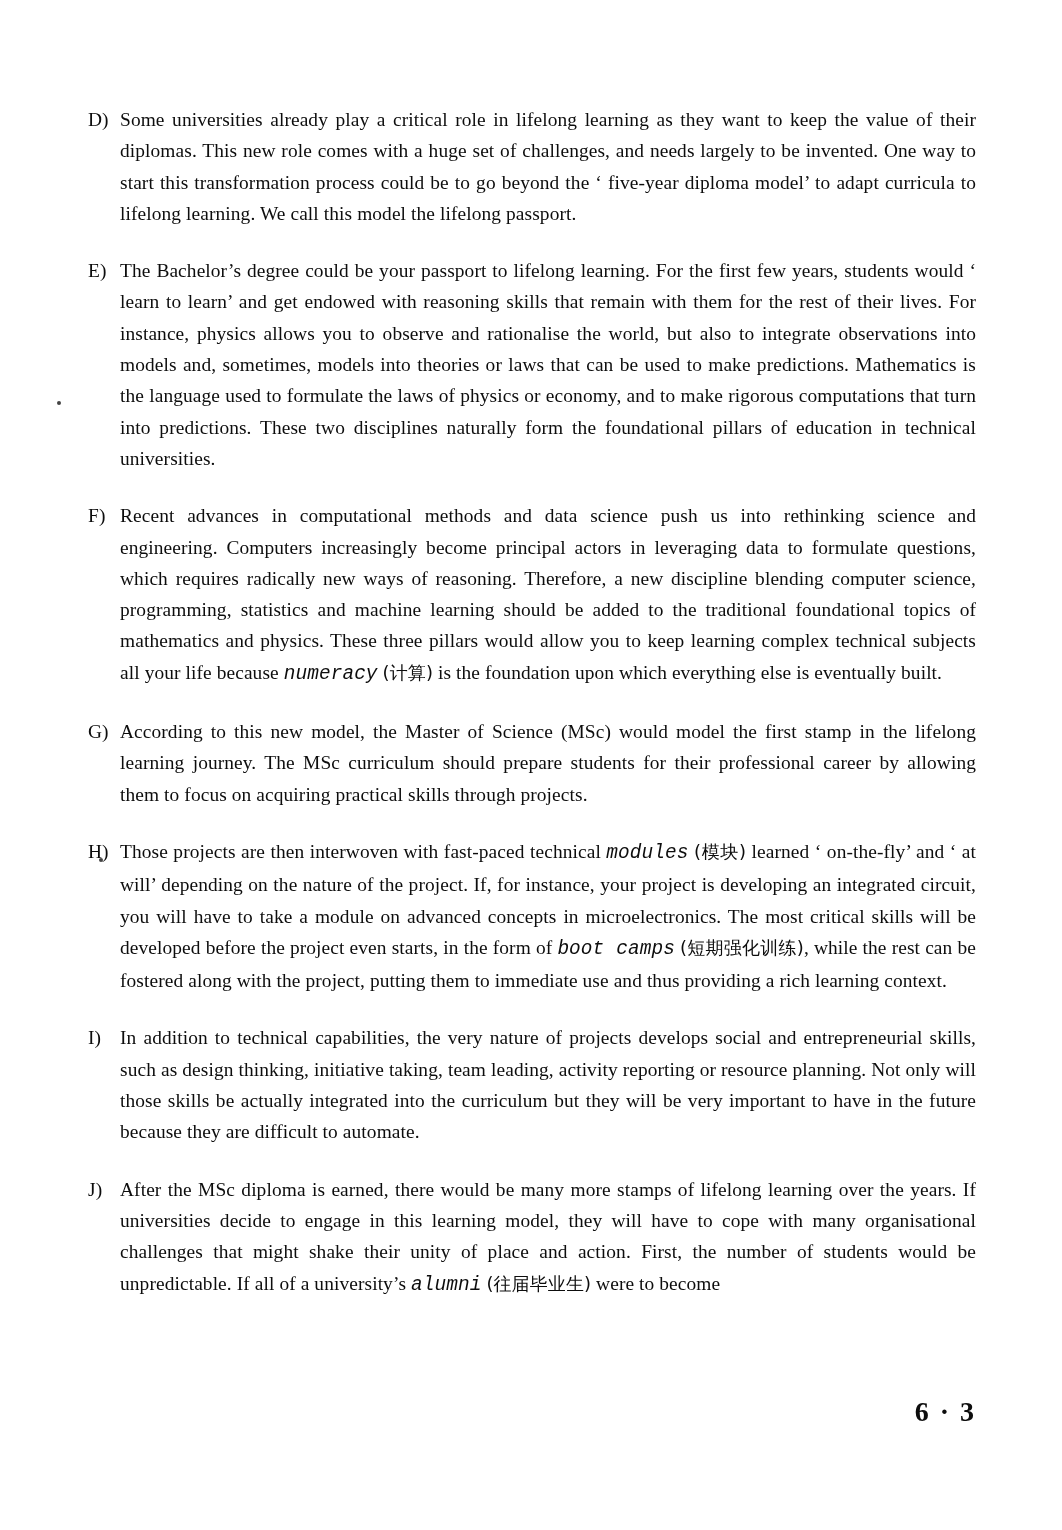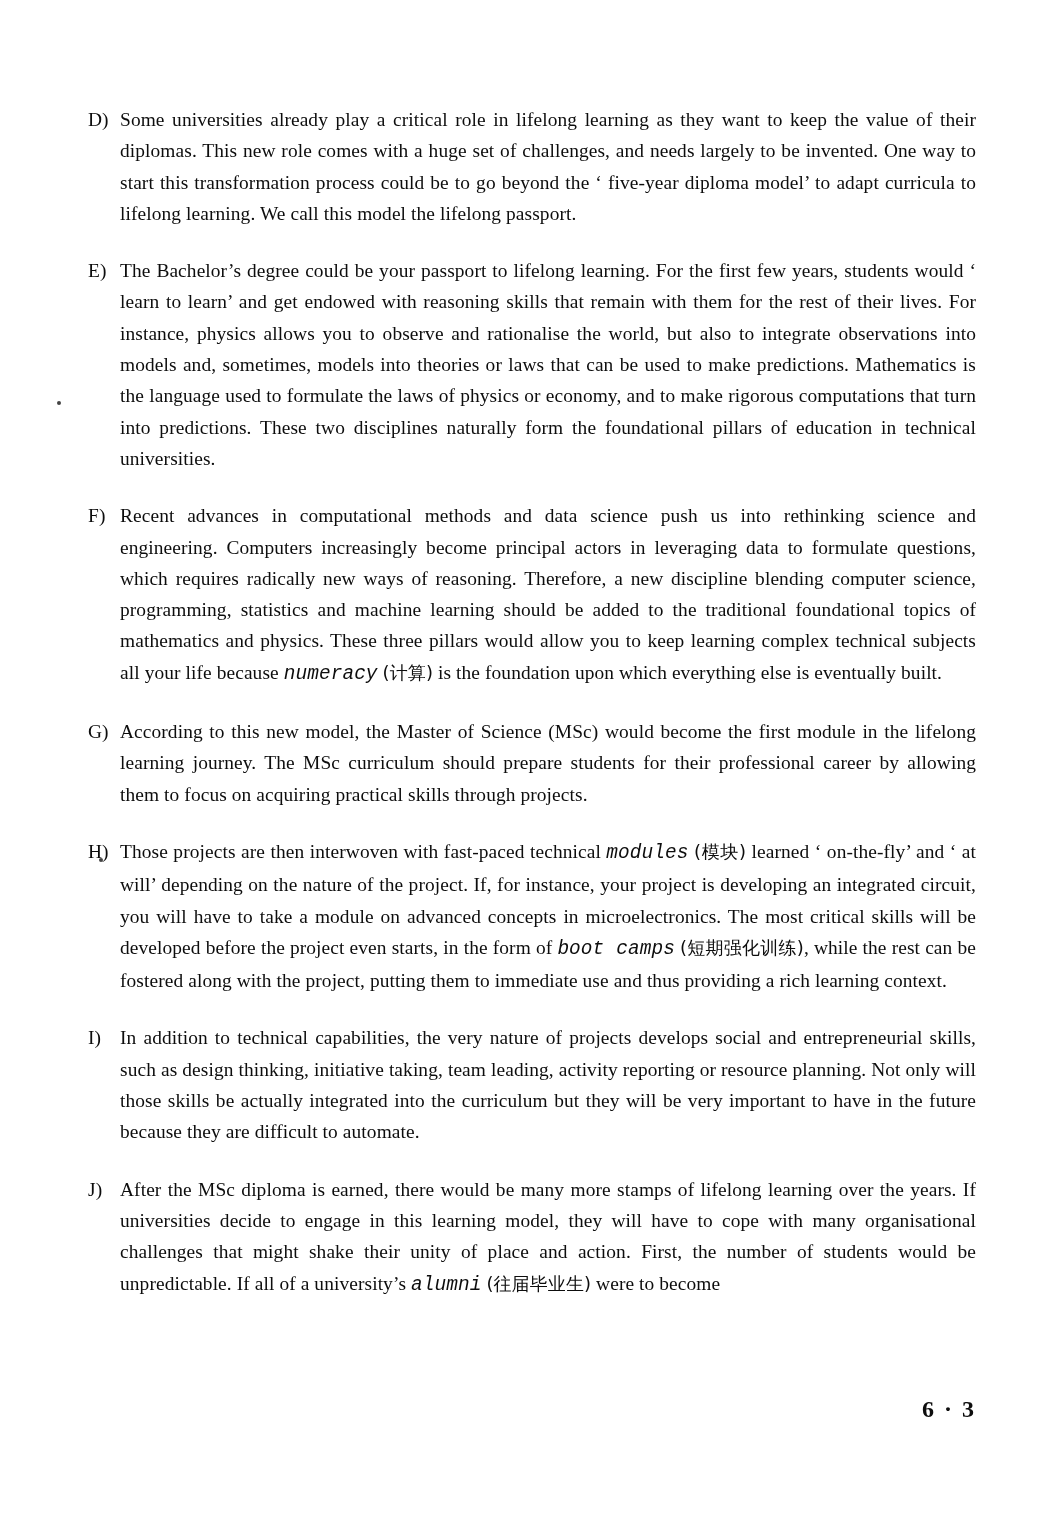--- a/index.html
+++ b/index.html
@@ -72,21 +72,21 @@
   }
 
   
   .footer {
     position: absolute;
     left: 17px;
     right: 86px;
     top: 1396px;
     text-align: right;
     font-weight: bold;
-    font-size: 24px;
+    font-size: 28px;
     letter-spacing: 2px;
   }
 
   
   .speck {
     position: absolute;
     width: 4px;
     height: 4px;
     background: #222;
     border-radius: 50%;
@@ -115,21 +115,21 @@
       <span class="para-body">The Bachelor’s degree could be your passport to lifelong learning. For the first few years, students would ‘ learn to learn’ and get endowed with reasoning skills that remain with them for the rest of their lives. For instance, physics allows you to observe and rationalise the world, but also to integrate observations into models and, sometimes, models into theories or laws that can be used to make predictions. Mathematics is the language used to formulate the laws of physics or economy, and to make rigorous computations that turn into predictions. These two disciplines naturally form the foundational pillars of education in technical universities.</span>
     </div>
 
     <div class="para">
       <span class="para-letter">F)</span>
       <span class="para-body"><span>Recent advances in computational methods and data science push us into rethinking science and engineering. Computers increasingly become principal actors in leveraging data to formulate questions, which requires radically new ways of reasoning. Therefore, a new discipline blending computer science, programming, statistics and machine learning should be added to the traditional foundational topics of mathematics and physics. These three pillars would allow you to keep learning complex technical subjects all your life because </span><i class="it">numeracy</i><span> </span><span class="cjk">(计算)</span><span> is the foundation upon which everything else is eventually built.</span></span>
     </div>
 
     <div class="para">
       <span class="para-letter">G)</span>
-      <span class="para-body">According to this new model, the Master of Science (MSc) would become the first module in the lifelong learning journey. The MSc curriculum should prepare students for their professional career by allowing them to focus on acquiring practical skills through projects.</span>
+      <span class="para-body">According to this new model, the Master of Science (MSc) would model the first stamp in the lifelong learning journey. The MSc curriculum should prepare students for their professional career by allowing them to focus on acquiring practical skills through projects.</span>
     </div>
 
     <div class="para">
       <span class="para-letter">H)</span>
       <span class="para-body"><span>Those projects are then interwoven with fast-paced technical </span><i class="it">modules</i><span> </span><span class="cjk">(模块)</span><span> learned ‘ on-the-fly’ and ‘ at will’ depending on the nature of the project. If, for instance, your project is developing an integrated circuit, you will have to take a module on advanced concepts in microelectronics. The most critical skills will be developed before the project even starts, in the form of </span><i class="it">boot camps</i><span> </span><span class="cjk">(短期强化训练)</span><span>, while the rest can be fostered along with the project, putting them to immediate use and thus providing a rich learning context.</span></span>
     </div>
 
     <div class="para">
       <span class="para-letter">I)</span>
       <span class="para-body">In addition to technical capabilities, the very nature of projects develops social and entrepreneurial skills, such as design thinking, initiative taking, team leading, activity reporting or resource planning. Not only will those skills be actually integrated into the curriculum but they will be very important to have in the future because they are difficult to automate.</span>

